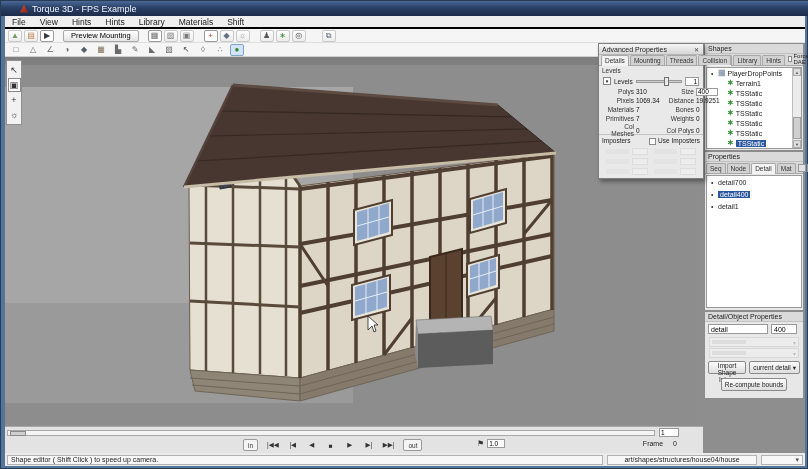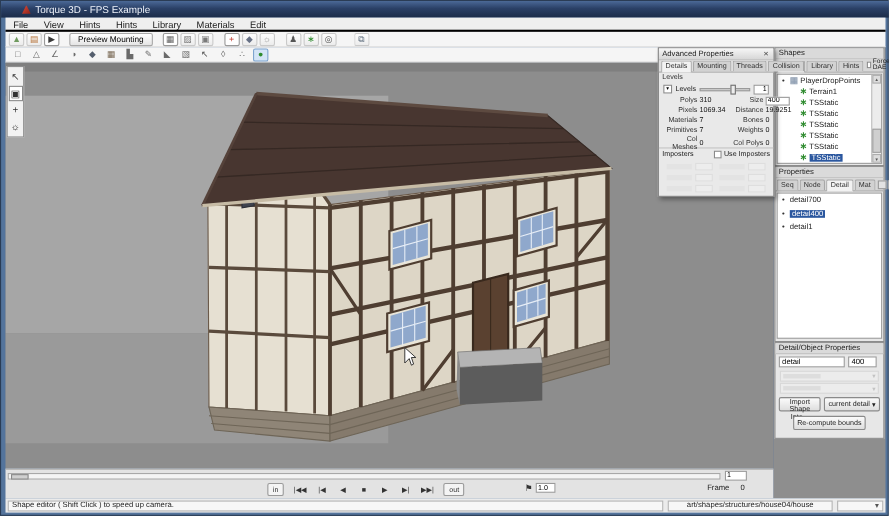--- a/index.html
+++ b/index.html
@@ -143,21 +143,21 @@
       <div class="menu-item">
         <span>Hints</span>
       </div>
       <div class="menu-item">
         <span>Library</span>
       </div>
       <div class="menu-item">
         <span>Materials</span>
       </div>
       <div class="menu-item">
-        <span>Edit</span>
+        <span>Shift</span>
       </div>
     </div>
 
   <div class="toolbar1">
     <div style="display:flex;gap:2px">
 
     <button class="tbtn" style="color: rgb(111, 154, 95);">
           <span>▲</span>
         </button>
         <button class="tbtn" style="color: rgb(184, 120, 64);">

